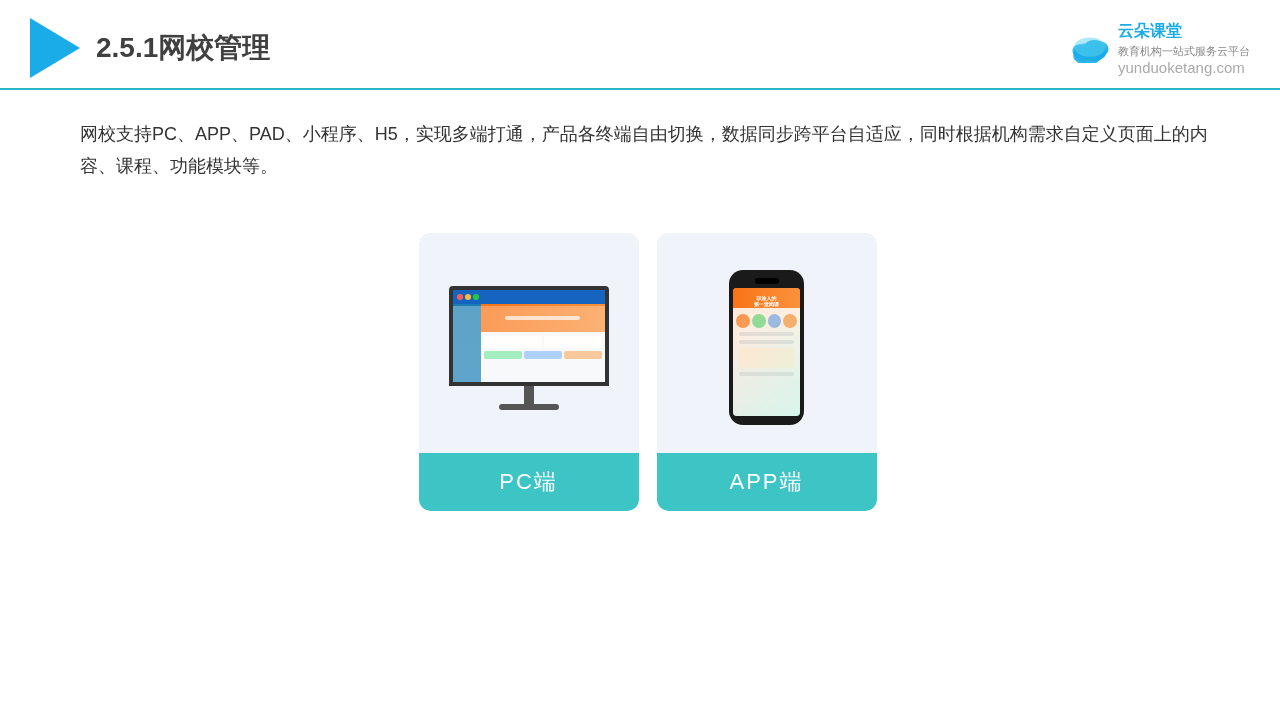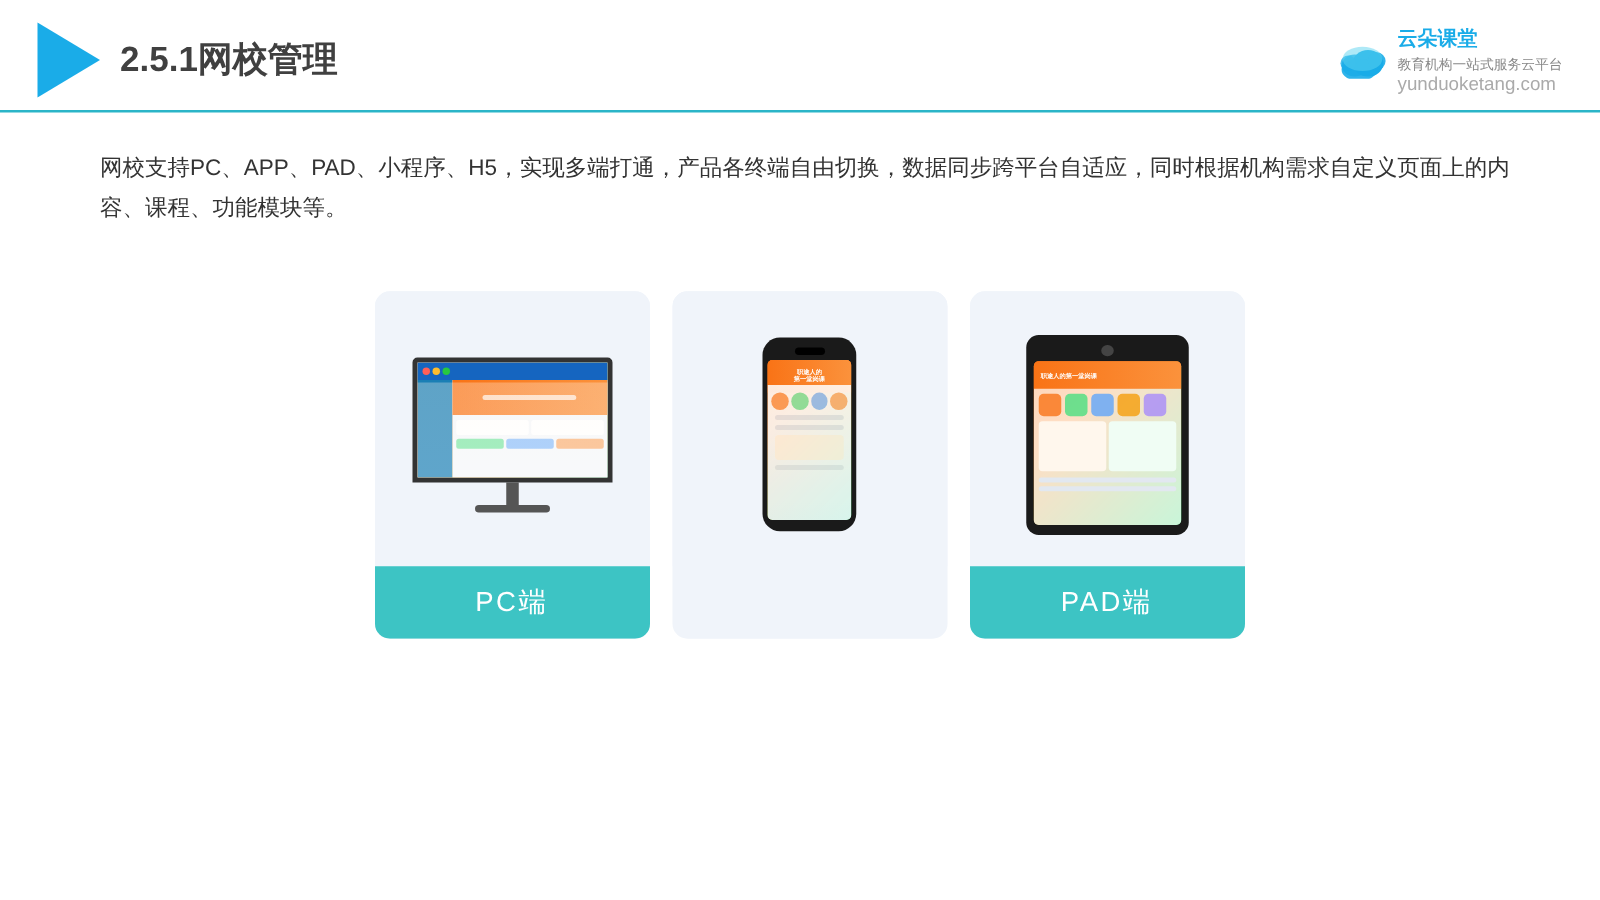--- a/index.html
+++ b/index.html
@@ -341,48 +341,19 @@
               </div>
               <div style="height:4px;background:#e2e8f0;border-radius:2px;margin:2px 3px;"></div>
               <div style="height:4px;background:#e2e8f0;border-radius:2px;margin:0 3px;"></div>
               <div style="height:20px;background:#fff7ed;border-radius:3px;margin:2px 3px;"></div>
               <div style="height:4px;background:#e2e8f0;border-radius:2px;margin:0 3px;"></div>
             </div>
           </div>
         </div>
       </div>
     </div>
+    <div class="card-label">APP端</div>
   </div>
 
-  <div class="device-card">
-    <div class="device-image-area">
-      <div class="tablet-mockup">
-        <div class="tablet-home"></div>
-        <div class="tablet-screen">
-
-          <div style="position:absolute;top:0;left:0;right:0;height:22px;background:linear-gradient(90deg,#f97316,#fb923c);display:flex;align-items:center;padding:0 6px;">
-            <div style="color:white;font-size:5px;font-weight:bold;">职途人的第一堂岗课</div>
-          </div>
-          <div class="tablet-screen-content">
-
-            <div style="display:flex;gap:3px;padding:4px 4px 2px;flex-wrap:wrap;">
-              <div style="width:18px;height:18px;background:#f97316;border-radius:4px;opacity:0.8;"></div>
-              <div style="width:18px;height:18px;background:#4ade80;border-radius:4px;opacity:0.8;"></div>
-              <div style="width:18px;height:18px;background:#60a5fa;border-radius:4px;opacity:0.8;"></div>
-              <div style="width:18px;height:18px;background:#f59e0b;border-radius:4px;opacity:0.8;"></div>
-              <div style="width:18px;height:18px;background:#a78bfa;border-radius:4px;opacity:0.8;"></div>
-            </div>
-            <div style="display:flex;gap:2px;padding:2px 4px;">
-              <div style="flex:1;height:40px;background:#fff7ed;border-radius:3px;"></div>
-              <div style="flex:1;height:40px;background:#f0fdf4;border-radius:3px;"></div>
-            </div>
-            <div style="height:4px;background:#e2e8f0;border-radius:2px;margin:3px 4px;"></div>
-            <div style="height:4px;background:#e2e8f0;border-radius:2px;margin:0 4px;"></div>
-          </div>
-        </div>
-      </div>
-    </div>
-    <div class="card-label">PAD端</div>
-  </div>
 
 
 
 </div>
 
 </body></html>

